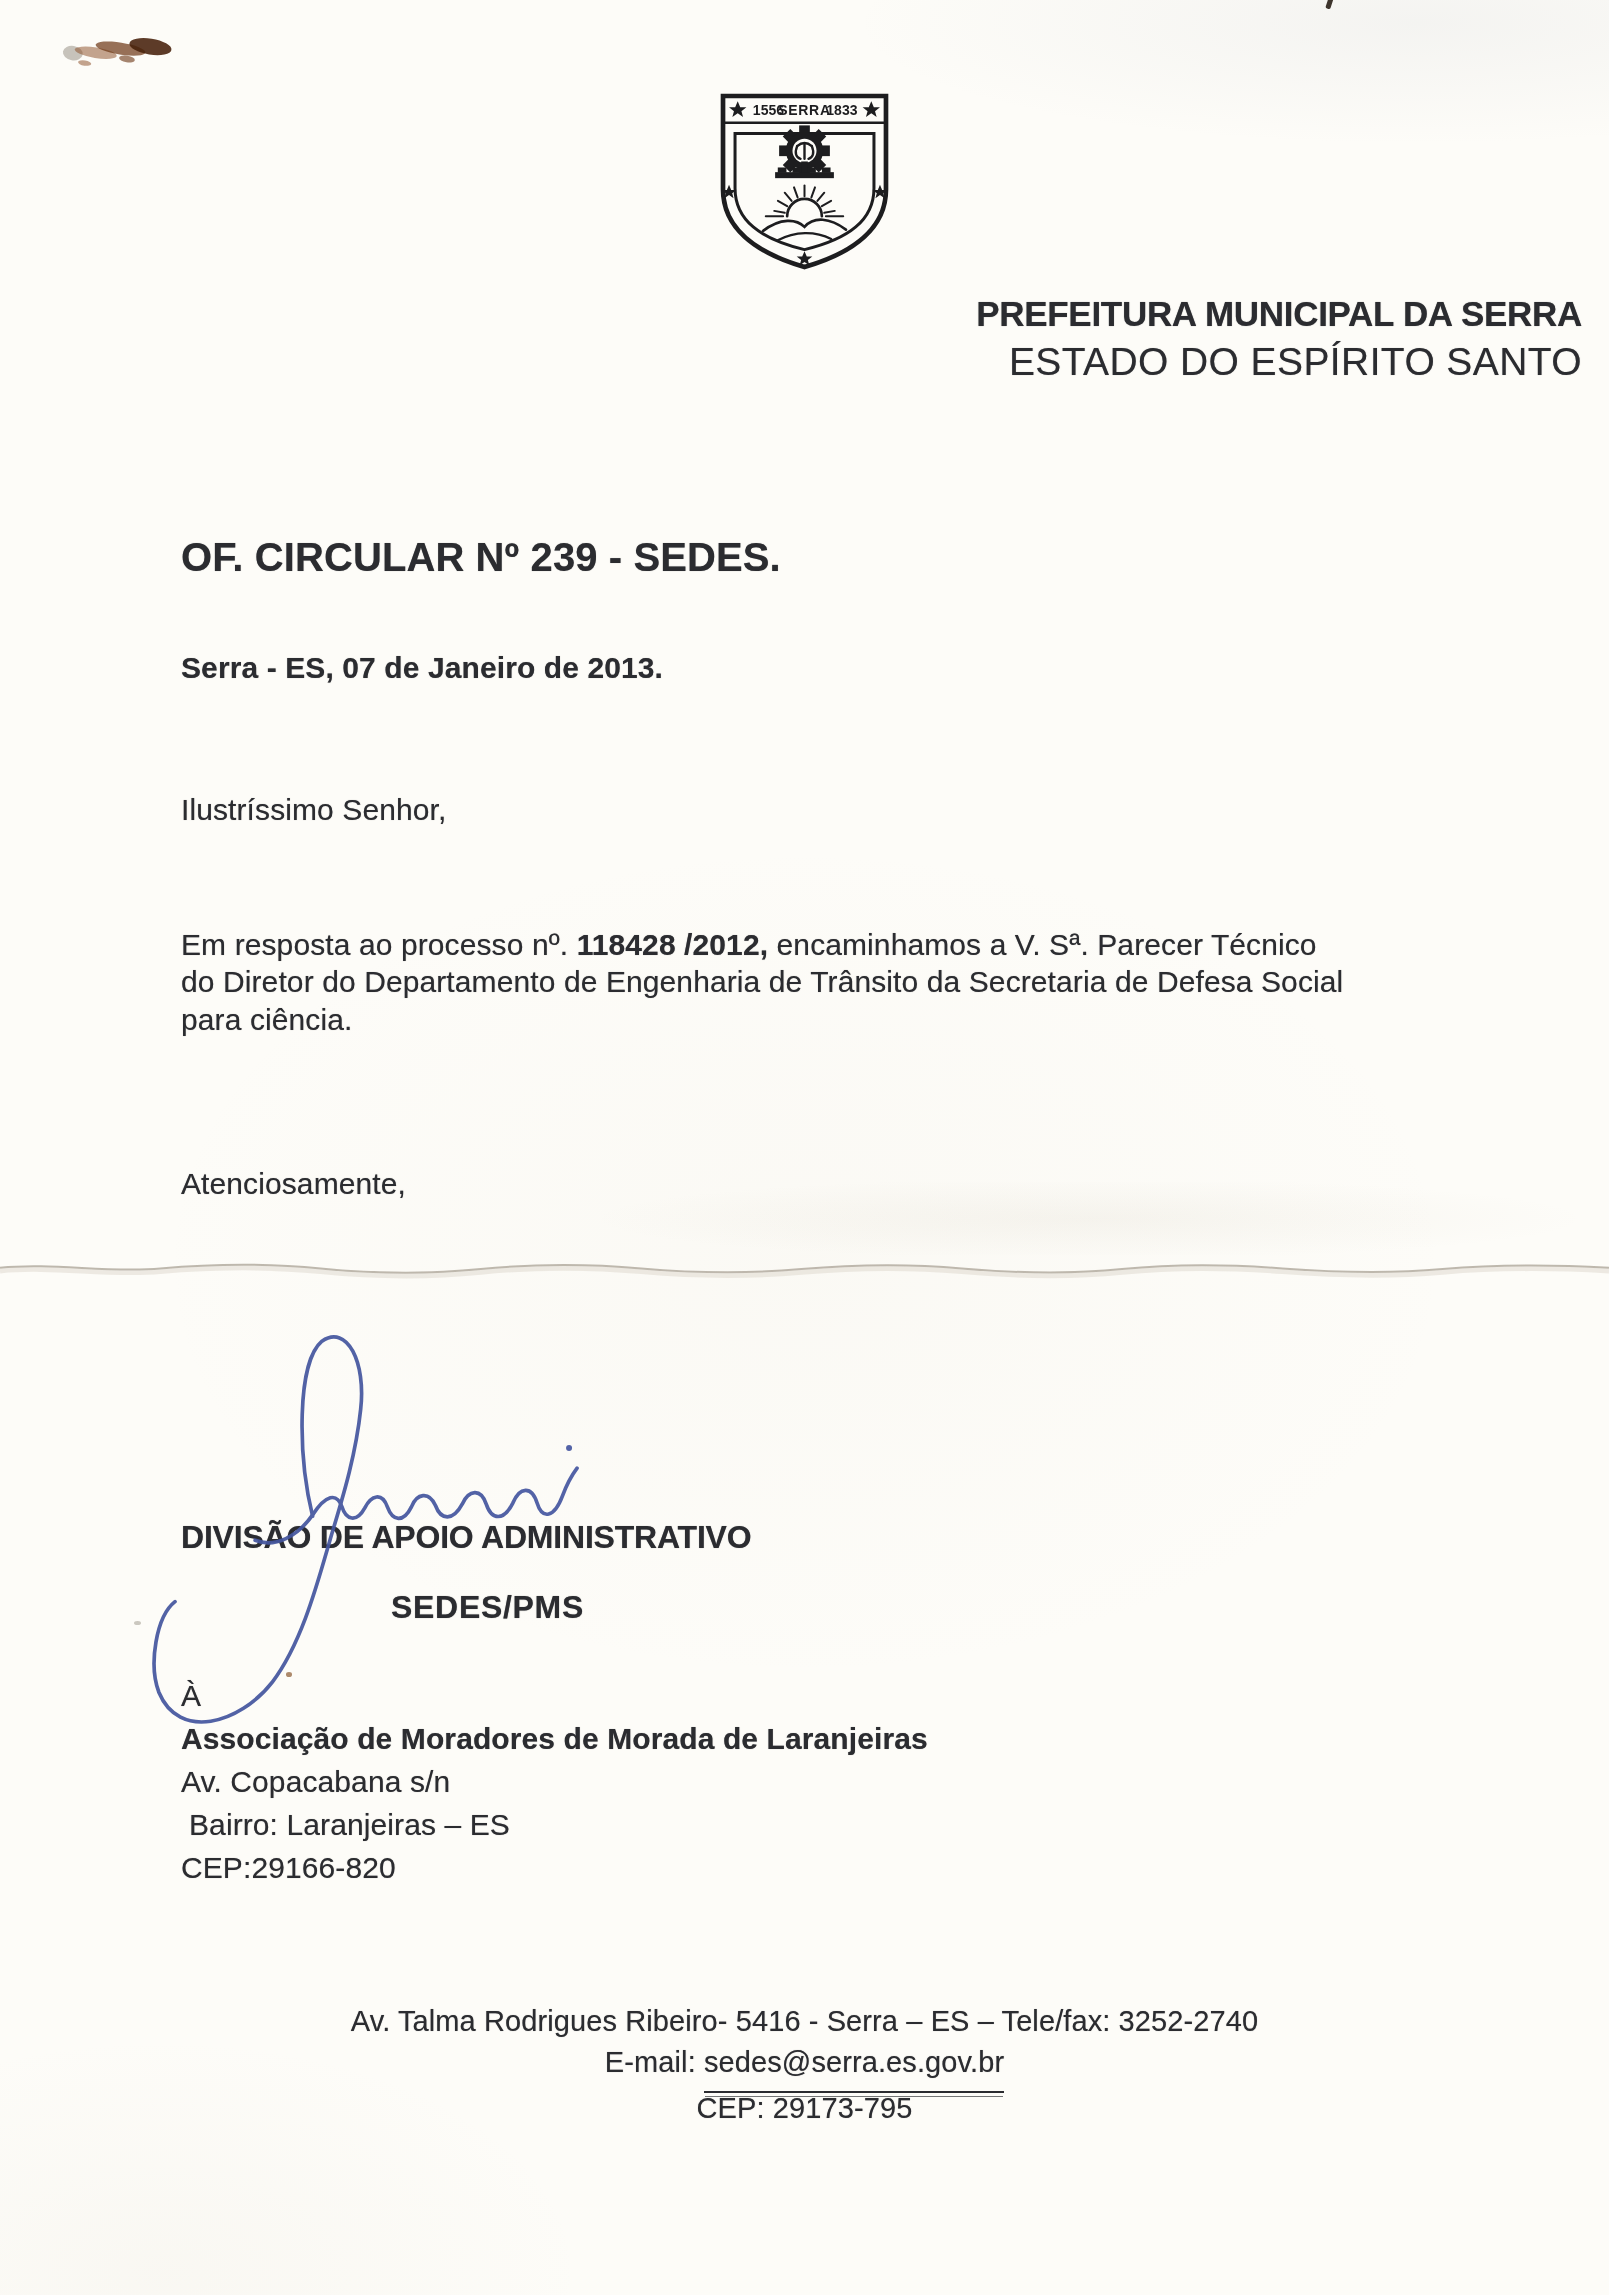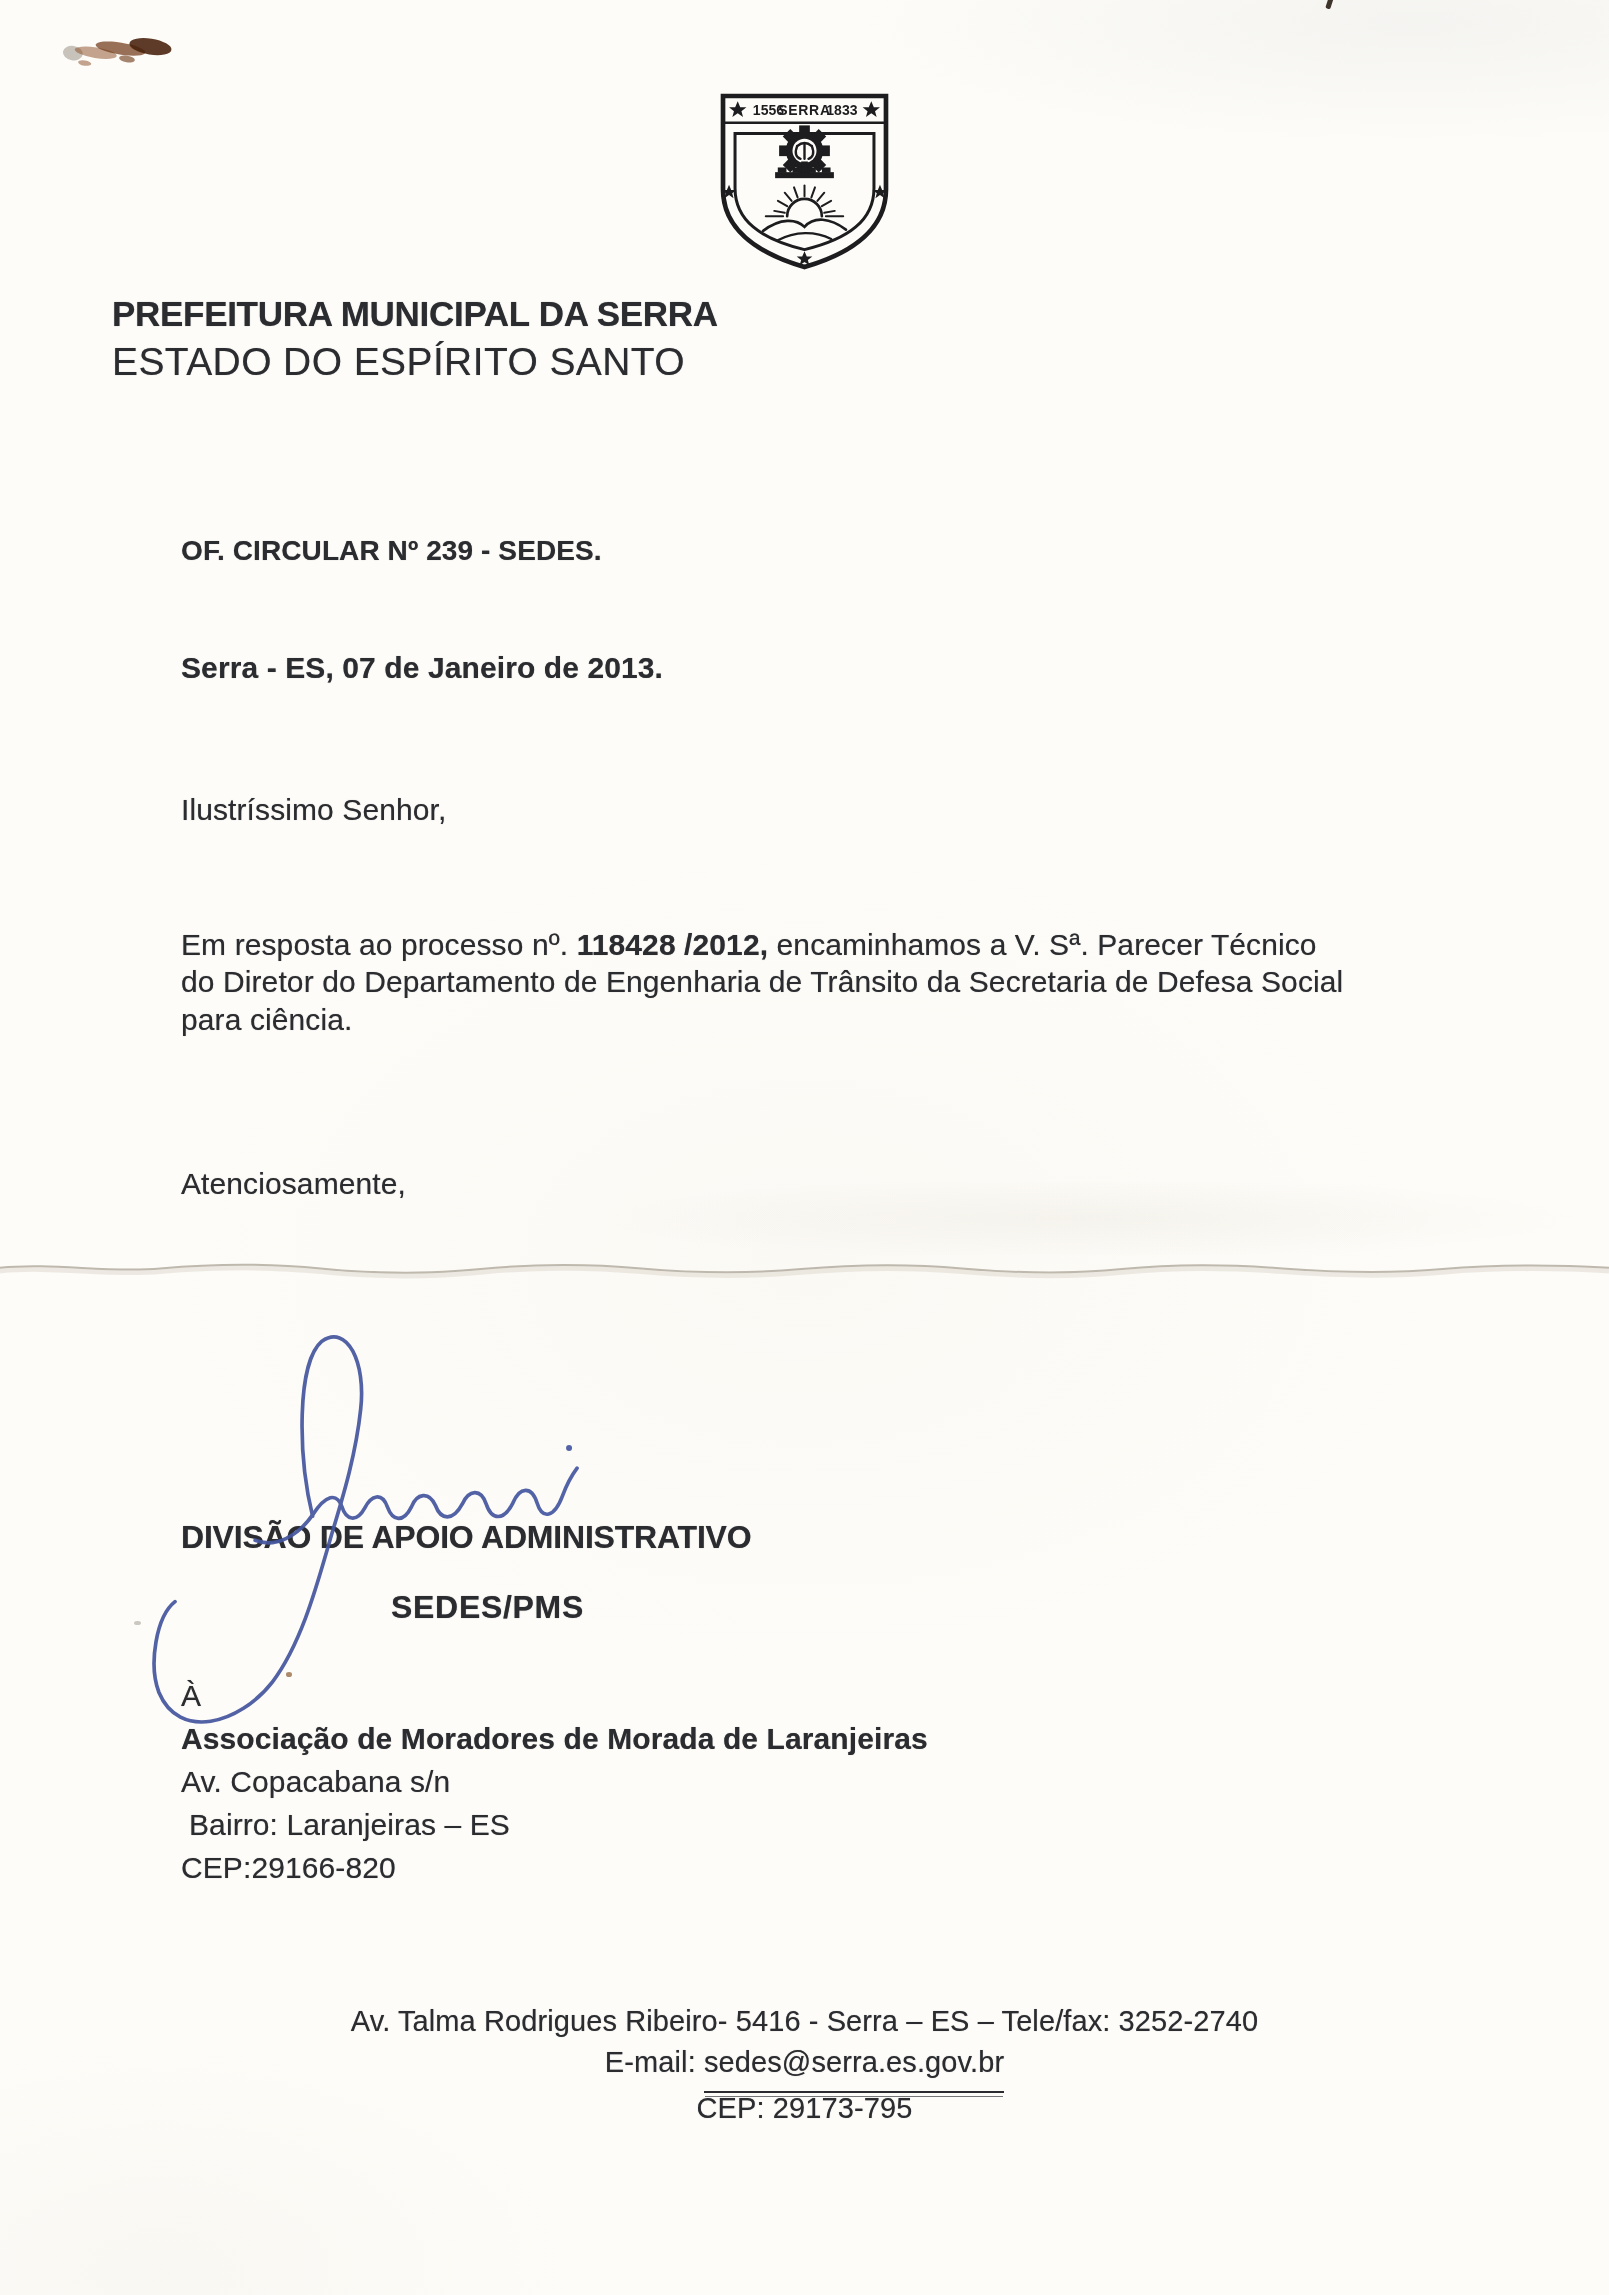--- a/index.html
+++ b/index.html
@@ -18,21 +18,21 @@
   }
   .txt {
     position: absolute;
     white-space: nowrap;
     line-height: 1;
     font-size: 30px;
     letter-spacing: 0.1px;
     text-shadow: 0 0 0.8px rgba(43,44,48,0.55);
   }
   .b { font-weight: bold; }
-  .header-text { left: 112px; top: 0; width: 1470px; position: absolute; text-align: left; }
+  .header-text { left: 112px; top: 0; width: 1470px; position: absolute; text-align: right; }
   .doc-title {
     position: relative; margin: 0;
     font-size: 35px; font-weight: bold; letter-spacing: -0.3px;
     text-shadow: 0 0 0.9px rgba(30,31,35,0.6);
   }
   .doc-subtitle {
     position: relative; margin: 6px 0 0 0;
     font-size: 39px; font-weight: normal; letter-spacing: 0.4px;
     text-shadow: 0 0 0.8px rgba(43,44,48,0.5);
   }
@@ -157,21 +157,21 @@
         <path d="M-40 36 C-14 22 16 22 40 34" stroke-width="3.5"></path>
       </g>
     </svg>
   </div>
 
   <div class="header-text" style="top:294px;">
     <div class="doc-title">PREFEITURA MUNICIPAL DA SERRA</div>
     <div class="doc-subtitle">ESTADO DO ESPÍRITO SANTO</div>
   </div>
 
-  <div class="txt b" style="left:181px; top:537px; font-size:28px;">OF. CIRCULAR Nº 239 - SEDES.</div>
+  <div class="txt b" style="left:181px; top:537px; font-size:40px;">OF. CIRCULAR Nº 239 - SEDES.</div>
   <div class="txt b" style="left:181px; top:653px;text-align:center;">Serra - ES, 07 de Janeiro de 2013.</div>
   <div class="txt" style="left:181px; top:795px;">Ilustríssimo Senhor,</div>
 
   <div class="txt" style="left:181px; top:930px;"><span>Em resposta ao processo nº. </span><span class="b">118428 /2012,</span><span> encaminhamos a V. Sª. Parecer Técnico</span></div>
   <div class="txt" style="left:181px; top:967px;">do Diretor do Departamento de Engenharia de Trânsito da Secretaria de Defesa Social</div>
   <div class="txt" style="left:181px; top:1005px;">para ciência.</div>
 
   <div class="txt" style="left:181px; top:1169px;">Atenciosamente,</div>
 
   <svg class="overlay-svg" width="1609" height="2295" viewBox="0 0 2409 3436">

